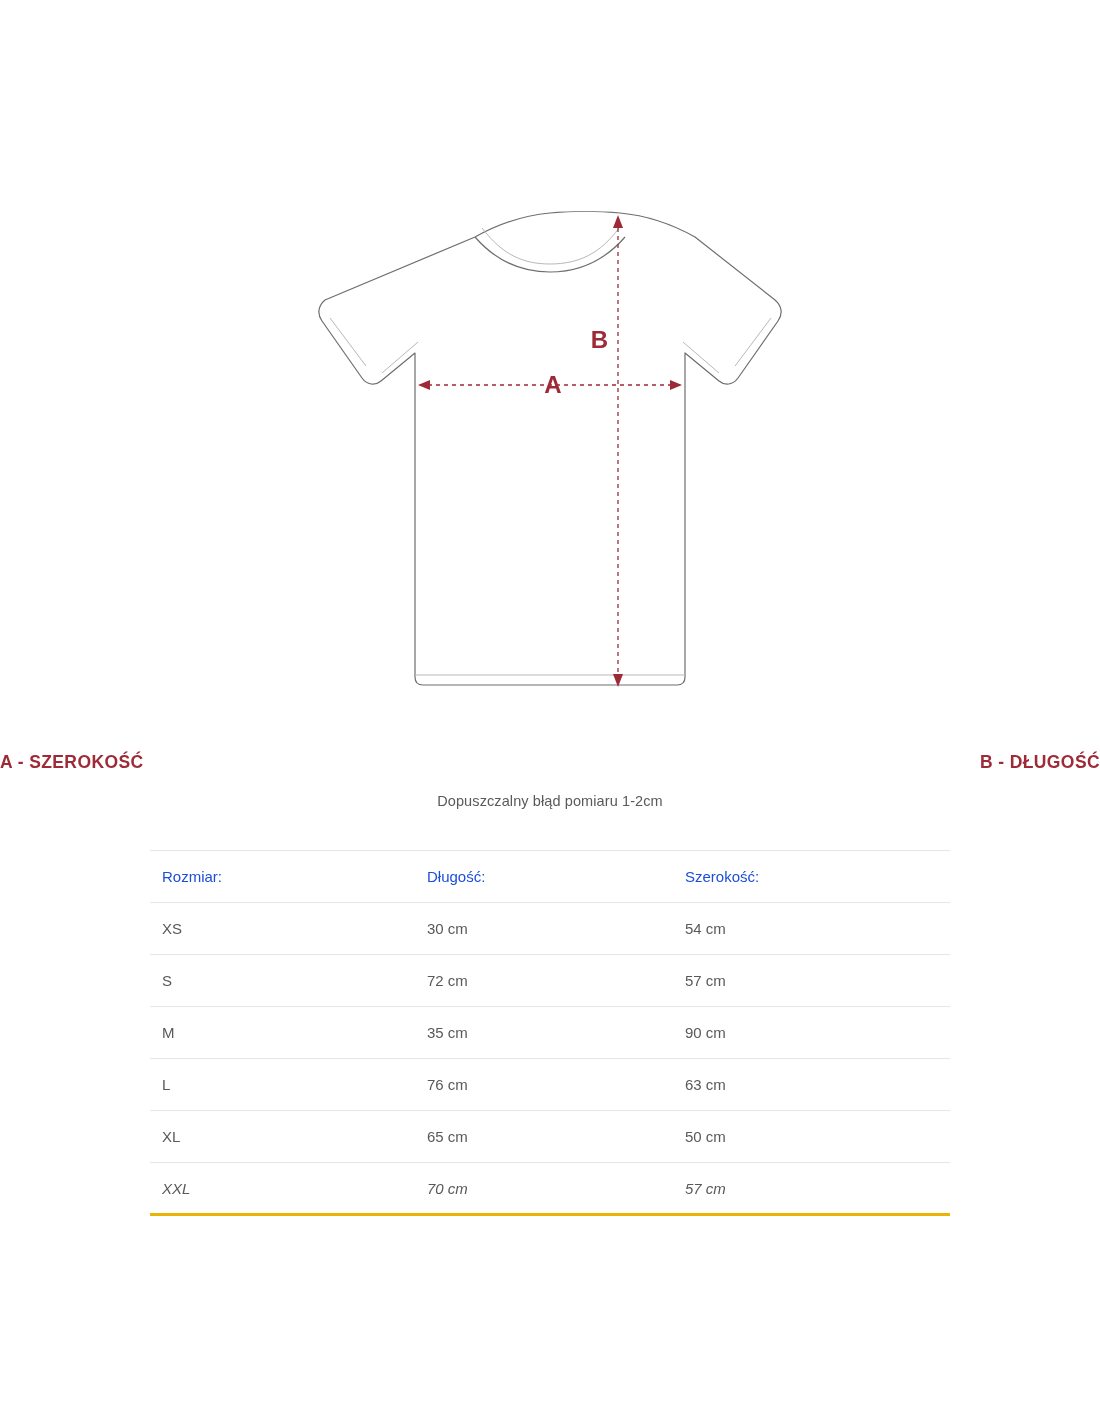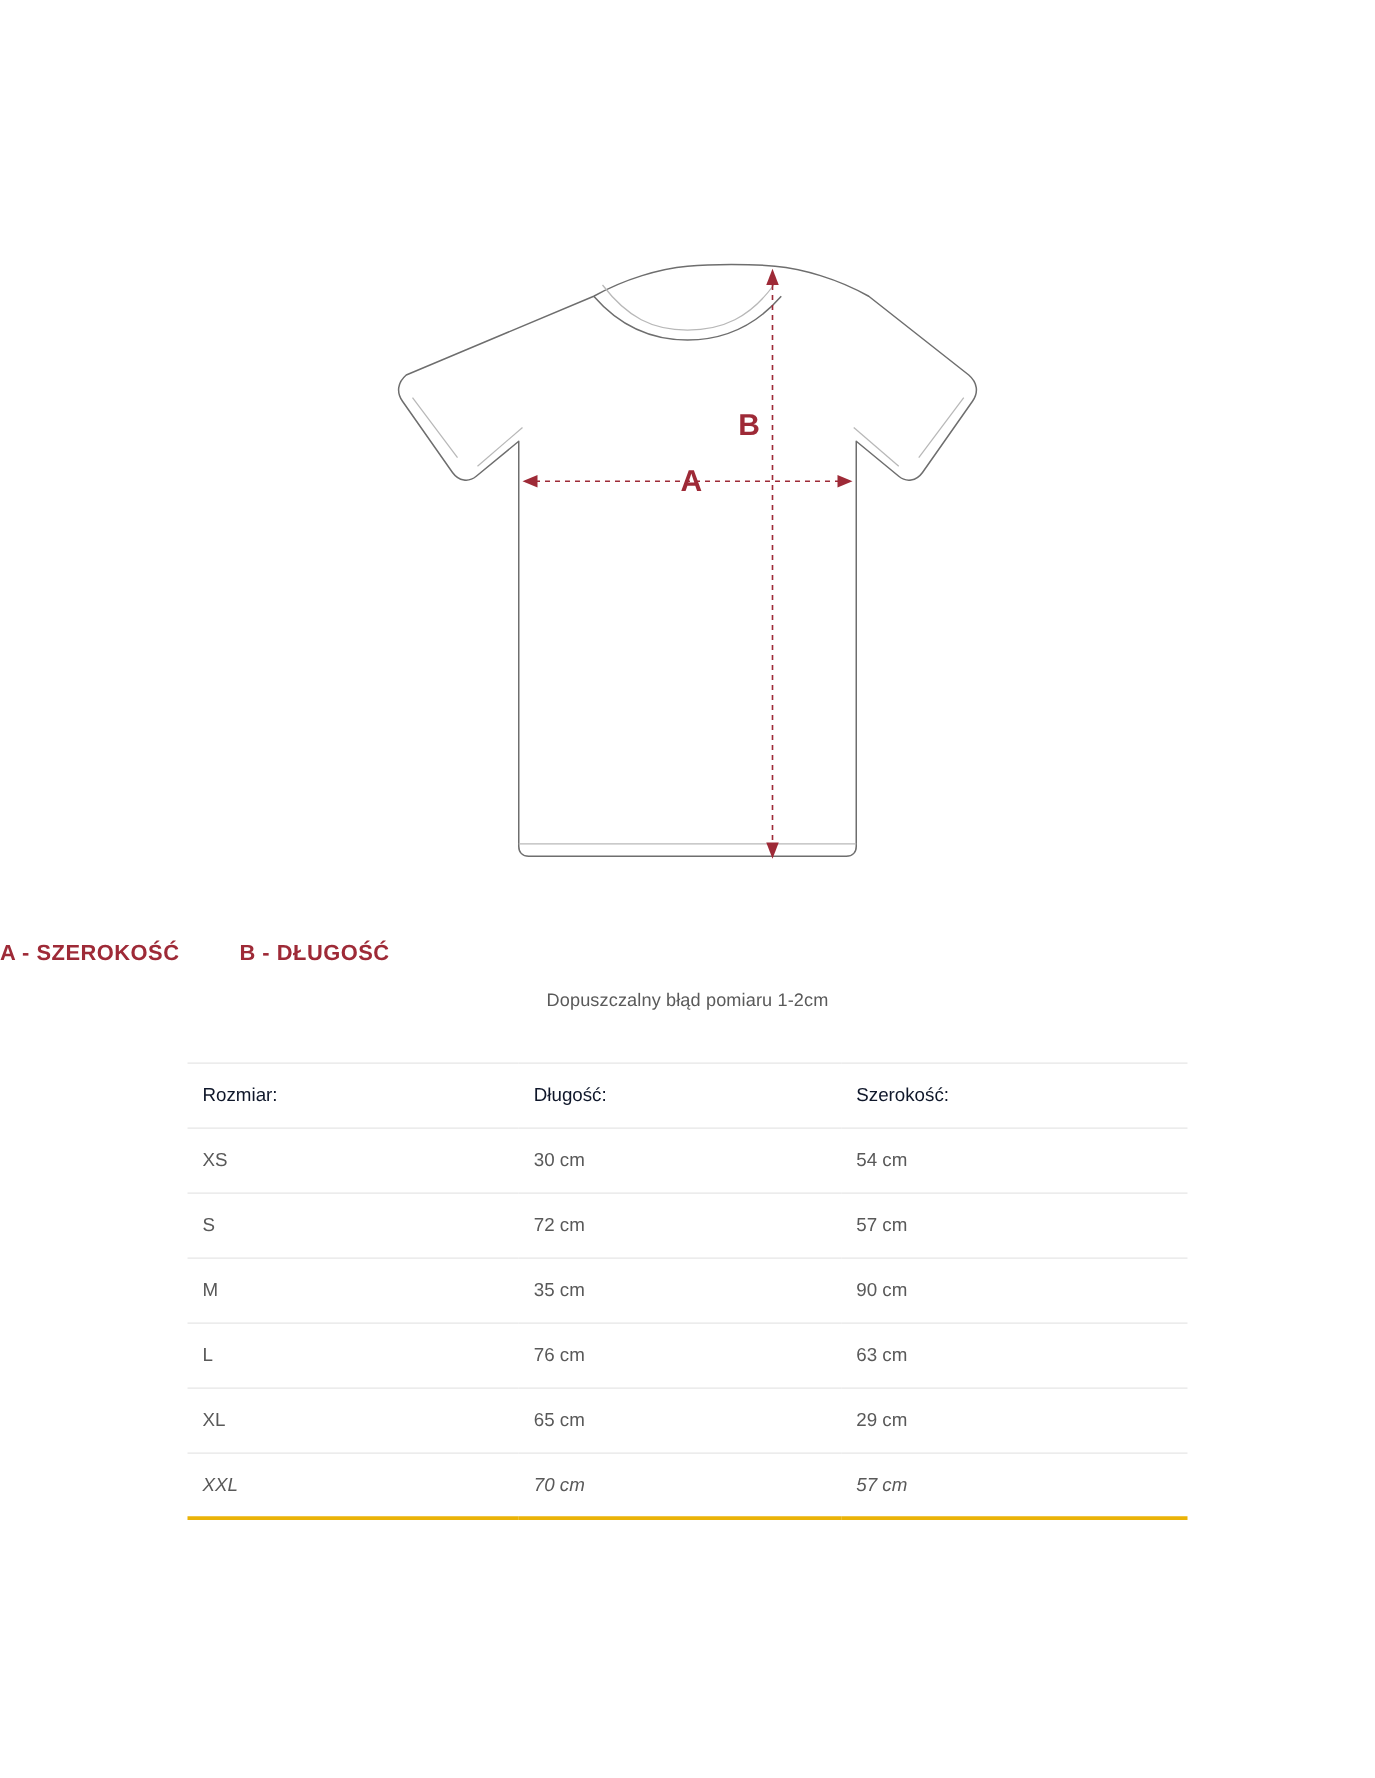--- a/index.html
+++ b/index.html
@@ -39,21 +39,21 @@
   
   .legend {
     position: absolute;
     top: 752px;
     left: 0;
     width: 1100px;
     text-align: center;
   }
   .legend-row {
     display: flex;
-    justify-content: flex-start;
+    justify-content: space-between;
     align-items: baseline;
     gap: 48px;
     color: #9e2a37;
     font-size: 17.5px;
     font-weight: bold;
     letter-spacing: 0.4px;
   }
   .legend-note {
     margin-top: 20px;
     color: #5a5a5a;
@@ -77,21 +77,21 @@
   table.size-table th,
   table.size-table td {
     text-align: left;
     font-weight: normal;
     padding: 0;
     height: 52px;
     vertical-align: middle;
     border-bottom: 1px solid #e6e6e6;
   }
   table.size-table thead th {
-    color: #0f172a;
+    color: #1d4ed8;
     font-size: 15px;
     border-top: 1px solid #e6e6e6;
   }
   table.size-table tbody tr:last-child td {
     border-bottom: 3px solid #eab308;
     font-style: italic;
   }
 
   
   table.size-table th:nth-child(1),
@@ -192,21 +192,21 @@
           <td>90 cm</td>
         </tr>
         <tr>
           <td>L</td>
           <td>76 cm</td>
           <td>63 cm</td>
         </tr>
         <tr>
           <td>XL</td>
           <td>65 cm</td>
-          <td>29 cm</td>
+          <td>50 cm</td>
         </tr>
         <tr>
           <td>XXL</td>
           <td>70 cm</td>
           <td>57 cm</td>
         </tr>
       </tbody>
     </table>
   </div>
 

